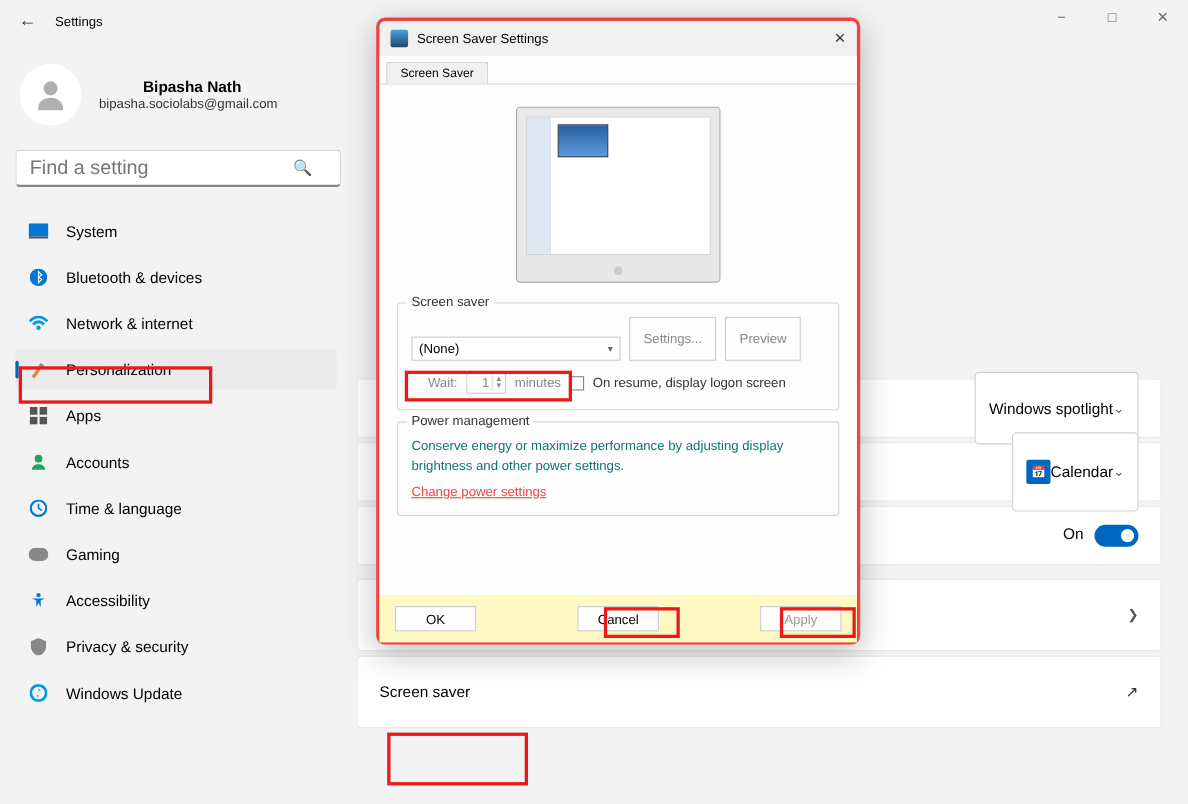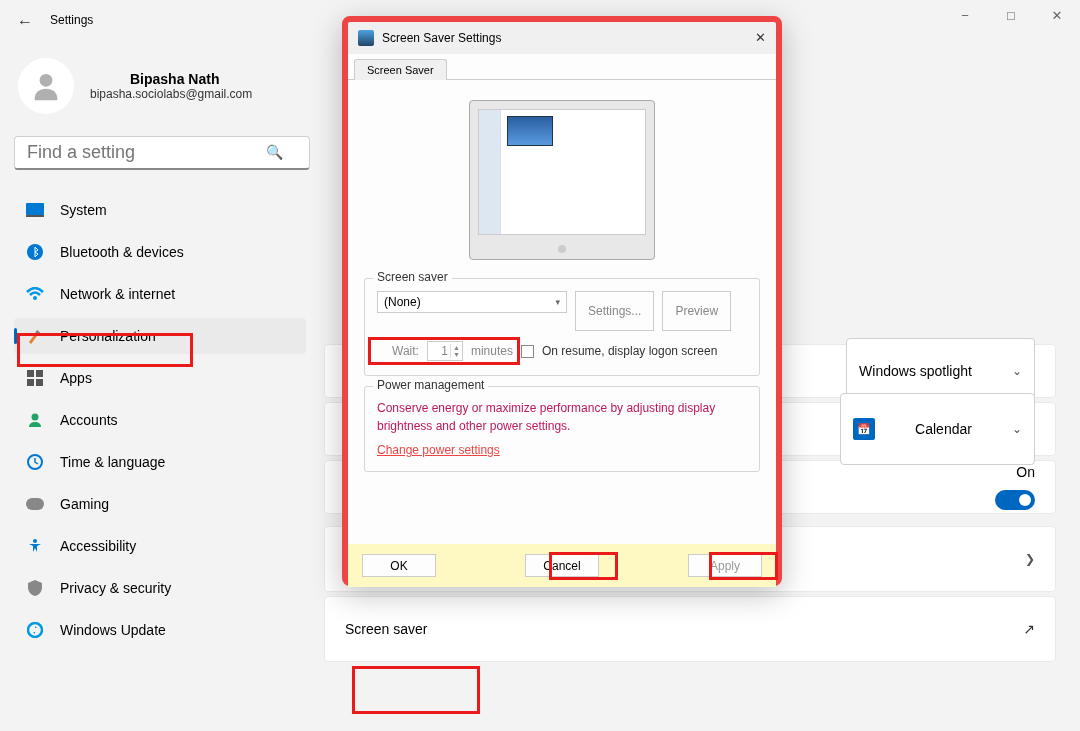--- a/index.html
+++ b/index.html
@@ -30,59 +30,59 @@
 .search .sicon { position: absolute; right: 22px; top: 8px; color: #555; font-size: 14px; }
 
 
 .nav-item { display: flex; align-items: center; gap: 16px; height: 36px; padding: 0 12px; border-radius: 4px; font-size: 14px; margin-bottom: 6px; cursor: pointer; }
 .nav-item.active { background: #eaeaea; position: relative; }
 .nav-item.active::before { content: ""; position: absolute; left: 0; top: 10px; width: 3px; height: 16px; background: #0067c0; border-radius: 3px; }
 .nav-icon { width: 18px; height: 18px; display: flex; align-items: center; justify-content: center; }
 
 
 .row { background: #fff; border: 1px solid #e9e9e9; border-radius: 4px; margin-bottom: 4px; padding: 16px 20px; display: flex; align-items: center; justify-content: space-between; font-size: 14px; }
-.row .right { display: flex; align-items: flex-end; gap: 10px; flex-direction: column; }
+.row .right { display: flex; align-items: flex-start; gap: 10px; }
 .chevron { color: #555; font-size: 12px; }
-.drop { border: 1px solid #d0d0d0; border-radius: 4px; padding: 24px 12px; display: flex; align-items: center; gap: 40px; background: #fff; font-size: 14px; }
+.drop { border: 1px solid #d0d0d0; border-radius: 4px; padding: 24px 12px; display: flex; align-items: center; background: #fff; font-size: 14px; }
 .cal-icon { width: 22px; height: 22px; background: #0067c0; border-radius: 2px; display: flex; align-items: center; justify-content: center; color: #fff; font-size: 11px; }
 .toggle { width: 40px; height: 20px; border-radius: 10px; background: #0067c0; position: relative; }
 .toggle::after { content: ""; position: absolute; width: 12px; height: 12px; background: #fff; border-radius: 50%; right: 4px; top: 4px; }
 .open-icon { font-size: 14px; color: #333; }
 
 
 .redbox { border: 3px solid #ea1a1a; position: absolute; pointer-events: none; }
 
 
-.dialog { position: absolute; left: 342px; top: 16px; width: 440px; height: 570px; background: #f0f0f0; border: 6px solid #ef4444; border-radius: 8px; box-shadow: 0 8px 30px rgba(0,0,0,.25); }
+.dialog { position: absolute; left: 342px; top: 16px; width: 440px; height: 570px; background: #f0f0f0; border: 3px solid #ef4444; border-radius: 8px; box-shadow: 0 8px 30px rgba(0,0,0,.25); }
 .dlg-title { height: 32px; display: flex; align-items: center; padding: 0 10px; font-size: 12px; gap: 8px; }
 .dlg-close { position: absolute; right: 10px; top: 8px; font-size: 13px; color: #333; }
 .dlg-icon { width: 16px; height: 16px; background: linear-gradient(#4aa3e0,#246); border-radius: 2px; }
 .tabstrip { height: 26px; border-bottom: 1px solid #ccc; background: #fdfdfd; display: flex; align-items: flex-end; padding-left: 6px; }
 .tab { border: 1px solid #ccc; border-bottom: none; background: #f0f0f0; padding: 4px 12px; font-size: 11px; border-radius: 3px 3px 0 0; position: relative; top: 1px; }
 .dlg-body { padding: 16px 16px 4px 16px; background: #fdfdfd; height: 464px; }
 .monitor { width: 186px; height: 160px; margin: 4px auto 18px auto; border: 1px solid #aaa; border-radius: 4px; background: #e8e8e8; padding: 8px; position: relative; }
 .monitor .screen { width: 100%; height: 126px; background: #fff; border: 1px solid #ccc; display: flex; font-size: 4px; }
 .screen-col1 { width: 22px; background: #dde7f2; border-right: 1px solid #dde; }
 .screen-col2 { flex: 1; background: #fff; }
 .screen-blue { width: 46px; height: 30px; background: linear-gradient(#2a5fa0,#5a9be0); margin: 6px; border: 1px solid #234; }
 .monitor .stand { position: absolute; bottom: 6px; left: 50%; transform: translateX(-50%); width: 8px; height: 8px; border-radius: 50%; background: #ccc; }
 
 .fieldset { border: 1px solid #d6d6d6; border-radius: 3px; padding: 12px 12px 14px 12px; margin-bottom: 10px; position: relative; font-size: 12px; }
 .fieldset .legend { position: absolute; top: -9px; left: 8px; background: #fdfdfd; padding: 0 4px; font-size: 12px; color: #333; }
 
-.ss-row { display: flex; gap: 8px; align-items: flex-start; }
+.ss-row { display: flex; gap: 8px; align-items: flex-end; }
 .select { width: 190px; height: 22px; border: 1px solid #ccc; background: #fff; font-size: 12px; padding: 0 6px; display: flex; align-items: center; justify-content: space-between; }
 .btn { height: 40px; padding: 0 12px; border: 1px solid #ccc; background: #fdfdfd; font-size: 12px; color: #888; }
 .wait-row { display: flex; align-items: center; gap: 8px; margin-top: 10px; font-size: 12px; color: #888; margin-left: 15px; }
 .spin { width: 36px; height: 20px; border: 1px solid #ccc; background: #fff; display: flex; align-items: center; }
 .spin input { width: 22px; border: none; text-align: right; font-size: 12px; padding-right: 2px; color: #888; }
 .spin .arrows { width: 12px; display: flex; flex-direction: column; font-size: 7px; line-height: 7px; color: #888; border-left: 1px solid #ddd; text-align: center; }
 .chk { width: 13px; height: 13px; border: 1px solid #888; background: #fff; }
 
-.pm-text { font-size: 12px; color: #be185d; line-height: 1.5; margin-bottom: 8px; }
+.pm-text { font-size: 12px; color: #0f766e; line-height: 1.5; margin-bottom: 8px; }
 .link { color: #ef4444; text-decoration: underline; font-size: 12px; cursor: pointer; }
 
 .dlg-buttons { display: flex; justify-content: space-between; gap: 8px; padding: 10px 14px; background: #fef9c3; }
 .dlg-btn { width: 74px; height: 23px; border: 1px solid #ccc; background: #fdfdfd; font-size: 12px; }
 .dlg-btn.disabled { color: #999; }
 
 .spacer-304 { height: 304px; }
 .spacer-8 { height: 8px; }
 </style>
 </head>

